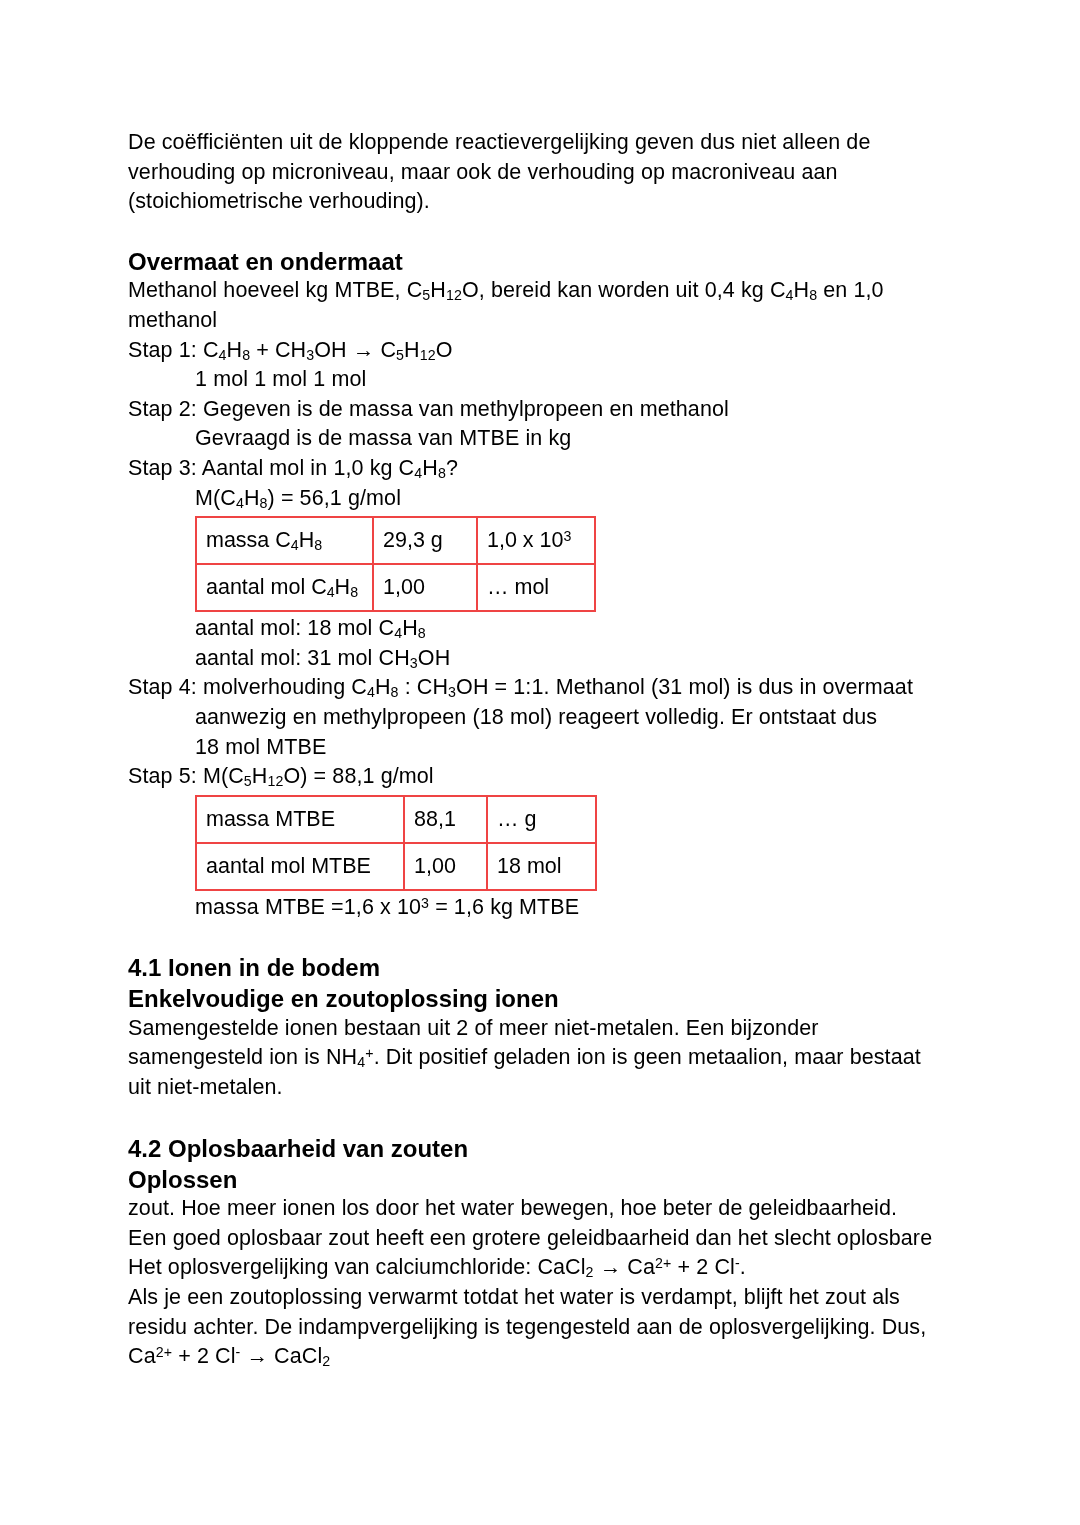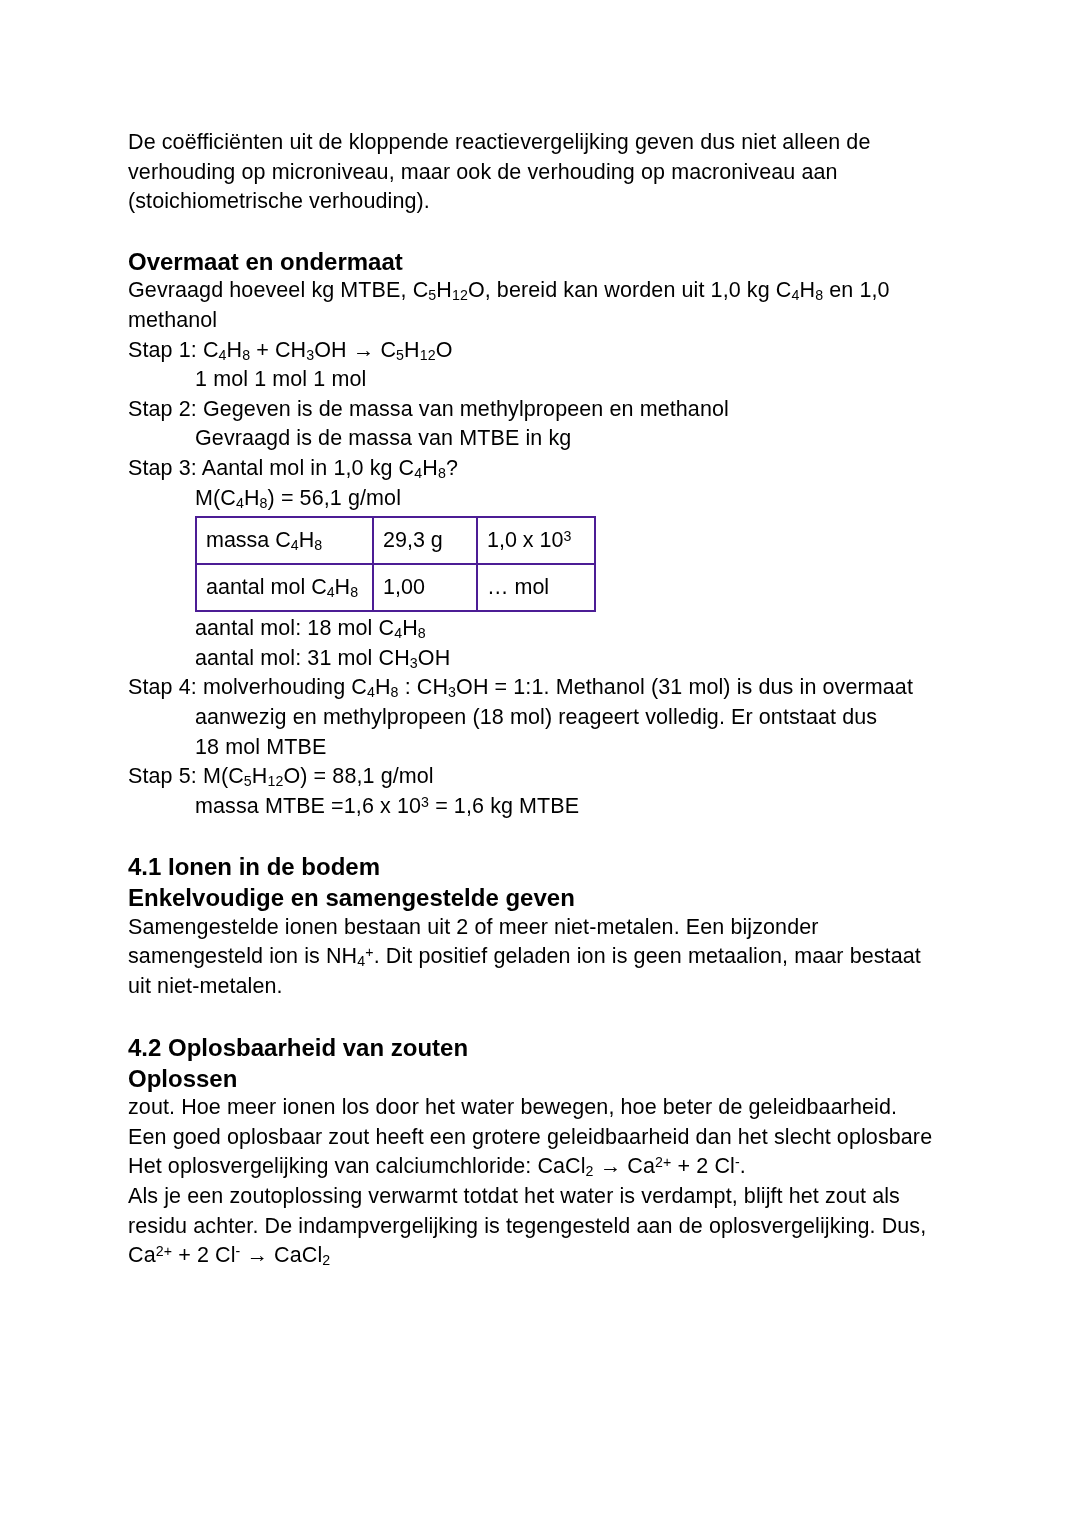--- a/index.html
+++ b/index.html
@@ -59,21 +59,21 @@
     font-size: 0.66em;
     vertical-align: 0.45em;
     line-height: 0;
   }
   table.calc {
     border-collapse: collapse;
     margin: 3px 0 2px 67px;
     table-layout: fixed;
   }
   table.calc td {
-    border: 2px solid #4c1d95;
+    border: 2px solid #ef4444;
     font-size: 21.5px;
     line-height: 28px;
     padding: 8px 9px 9px 9px;
     vertical-align: middle;
     white-space: nowrap;
   }
   table.t1 td.c0 { width: 157px; }
   table.t1 td.c1 { width: 84px; }
   table.t1 td.c2 { width: 98px; }
   table.t2 td.c0 { width: 188px; }
@@ -85,21 +85,21 @@
 
 <div class="page">
   <div class="doc">
 
     <p class="para">De coëfficiënten uit de kloppende reactievergelijking geven dus niet alleen de verhouding op microniveau, maar ook de verhouding op macroniveau aan (stoichiometrische verhouding).</p>
 
     <div class="gap-lg"></div>
 
     <h3 class="heading">Overmaat en ondermaat</h3>
 
-    <div class="line"><span>Gevraagd hoeveel kg MTBE, C</span><sub>5</sub><span>H</span><sub>12</sub><span>O,  bereid kan worden uit 1,0 kg C</span><sub>4</sub><span>H</span><sub>8</sub><span> en 1,0 methanol</span></div>
+    <div class="line"><span>Methanol hoeveel kg MTBE, C</span><sub>5</sub><span>H</span><sub>12</sub><span>O,  bereid kan worden uit 0,4 kg C</span><sub>4</sub><span>H</span><sub>8</sub><span> en 1,0 methanol</span></div>
 
     <div class="line">Stap 1: C<sub>4</sub>H<sub>8</sub> + CH<sub>3</sub>OH <span>→</span> C<sub>5</sub>H<sub>12</sub>O</div>
 
     <div class="line indent-1">1 mol    1 mol        1 mol</div>
 
     <div class="line">Stap 2: Gegeven is de massa van methylpropeen en methanol</div>
     <div class="line indent-1">Gevraagd is de massa van MTBE in kg</div>
 
     <div class="line">Stap 3: Aantal mol in 1,0 kg C<sub>4</sub>H<sub>8</sub>?</div>
     <div class="line indent-1">M(C<sub>4</sub>H<sub>8</sub>) = 56,1 g/mol</div>
@@ -121,27 +121,41 @@
 
     <div class="line indent-1">aantal mol: 18 mol C<sub>4</sub>H<sub>8</sub></div>
     <div class="line indent-1">aantal mol: 31 mol CH<sub>3</sub>OH</div>
 
     <div class="line">Stap 4: molverhouding C<sub>4</sub>H<sub>8</sub> : CH<sub>3</sub>OH = 1:1. Methanol (31 mol) is dus in overmaat</div>
     <div class="line indent-1">aanwezig en methylpropeen (18 mol) reageert volledig. Er ontstaat dus</div>
     <div class="line indent-1">18 mol MTBE</div>
 
     <div class="line">Stap 5: M(C<sub>5</sub>H<sub>12</sub>O) = 88,1 g/mol</div>
 
+    <table class="calc t2">
+      <tbody>
+        <tr>
+          <td class="c0">massa MTBE</td>
+          <td class="c1">88,1</td>
+          <td class="c2">… g</td>
+        </tr>
+        <tr>
+          <td class="c0">aantal mol MTBE</td>
+          <td class="c1">1,00</td>
+          <td class="c2">18 mol</td>
+        </tr>
+      </tbody>
+    </table>
 
     <div class="line indent-1">massa MTBE =1,6 x 10<sup>3</sup> = 1,6 kg MTBE</div>
 
     <div class="gap-lg"></div>
 
     <h2 class="section-heading">4.1 Ionen in de bodem</h2>
-    <h3 class="heading">Enkelvoudige en samengestelde geven</h3>
+    <h3 class="heading">Enkelvoudige en zoutoplossing ionen</h3>
     <p class="para">Samengestelde ionen bestaan uit 2 of meer niet-metalen. Een bijzonder samengesteld ion is NH<sub>4</sub><sup>+</sup>. Dit positief geladen ion is geen metaalion, maar bestaat uit niet-metalen.</p>
 
     <div class="gap-lg"></div>
 
     <h2 class="section-heading">4.2 Oplosbaarheid van zouten</h2>
     <h3 class="heading">Oplossen</h3>
 
     <div class="line">zout. Hoe meer ionen los door het water bewegen, hoe beter de geleidbaarheid.</div>
     <div class="line">Een goed oplosbaar zout heeft een grotere geleidbaarheid dan het slecht oplosbare</div>
     <div class="line">Het oplosvergelijking van calciumchloride: CaCl<sub>2</sub> <span>→</span> Ca<sup>2+</sup> + 2 Cl<sup>-</sup>.</div>

